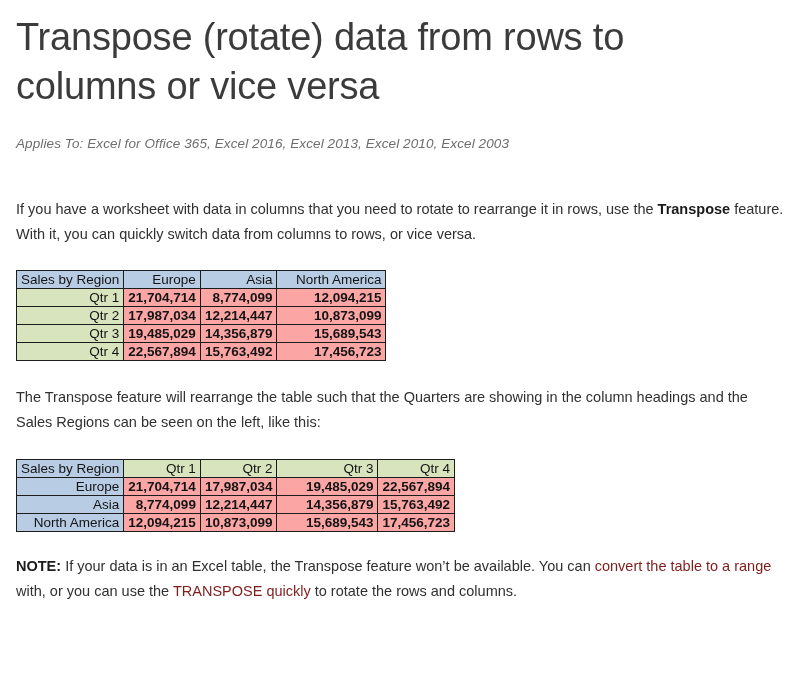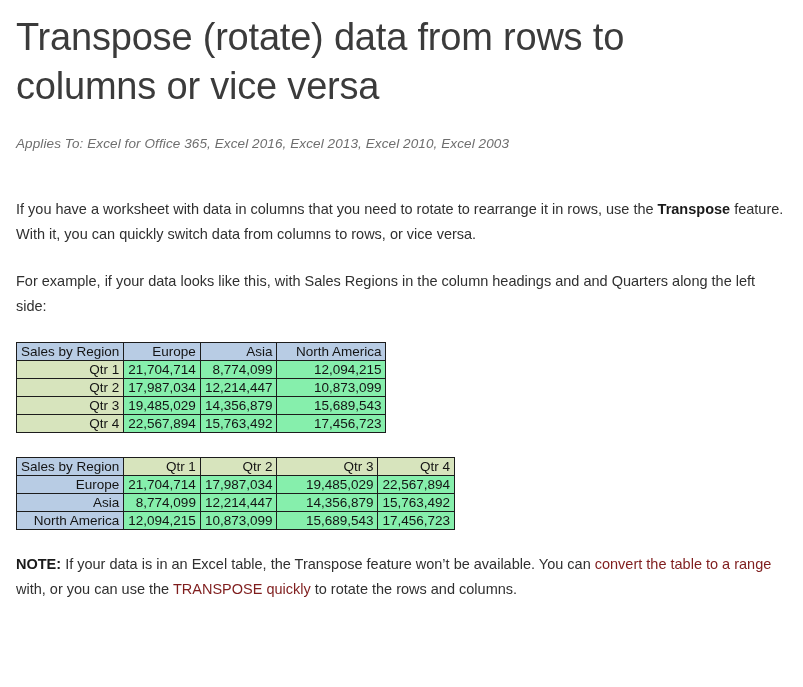--- a/index.html
+++ b/index.html
@@ -77,21 +77,21 @@
     height: 18px;
     padding: 1px 4px;
     box-sizing: border-box;
     white-space: nowrap;
     overflow: hidden;
   }
   .hdr-blue   { background: #b8cce4; }
   .hdr-green  { background: #d7e4bd; }
   .cell-green { background: #d7e4bd; }
   .cell-blue  { background: #b8cce4; }
-  .cell-white { background: #86efac; }
+  .cell-white { background: #fca5a5; font-weight: bold; }
   .num { text-align: right; padding-right: 5px; }
   .lbl { text-align: right; }
 
   .table-wrap-1 { padding-top: 23px; }
   .table-wrap-2 { padding-top: 24px; }
 
   
   .t1 col.c0 { width: 103px; }
   .t1 col.c1 { width: 74px; }
   .t1 col.c2 { width: 71px; }
@@ -108,21 +108,20 @@
 <body>
 
 <div class="page">
 
   <h1 class="page-title">Transpose (rotate) data from rows to columns or vice versa</h1>
 
   <p class="applies-to">Applies To: Excel for Office 365, Excel 2016, Excel 2013, Excel 2010, Excel 2003</p>
 
   <p class="body-p p-intro"><span>If you have a worksheet with data in columns that you need to rotate to rearrange it in rows, use the </span><span class="bold">Transpose</span><span> feature. With it, you can quickly switch data from columns to rows, or vice versa.</span></p>
 
-  <p class="body-p p-example">For example, if your data looks like this, with Sales Regions in the column headings and and Quarters along the left side:</p>
 
   <div class="table-wrap-1">
     <table class="xl-table t1">
       <colgroup>
           <col class="c0">
           <col class="c1">
           <col class="c2">
           <col class="c3">
         </colgroup>
       <tbody>
@@ -153,20 +152,21 @@
         <tr>
           <td class="cell-green lbl">Qtr 4</td>
           <td class="cell-white num">22,567,894</td>
           <td class="cell-white num">15,763,492</td>
           <td class="cell-white num">17,456,723</td>
         </tr>
       </tbody>
     </table>
   </div>
 
+  <p class="body-p p-rearrange">The Transpose feature will rearrange the table such that the Quarters are showing in the column headings and the Sales Regions can be seen on the left, like this:</p>
 
   <div class="table-wrap-2">
     <table class="xl-table t2">
       <colgroup>
           <col class="c0">
           <col class="c1">
           <col class="c2">
           <col class="c3">
           <col class="c4">
         </colgroup>

